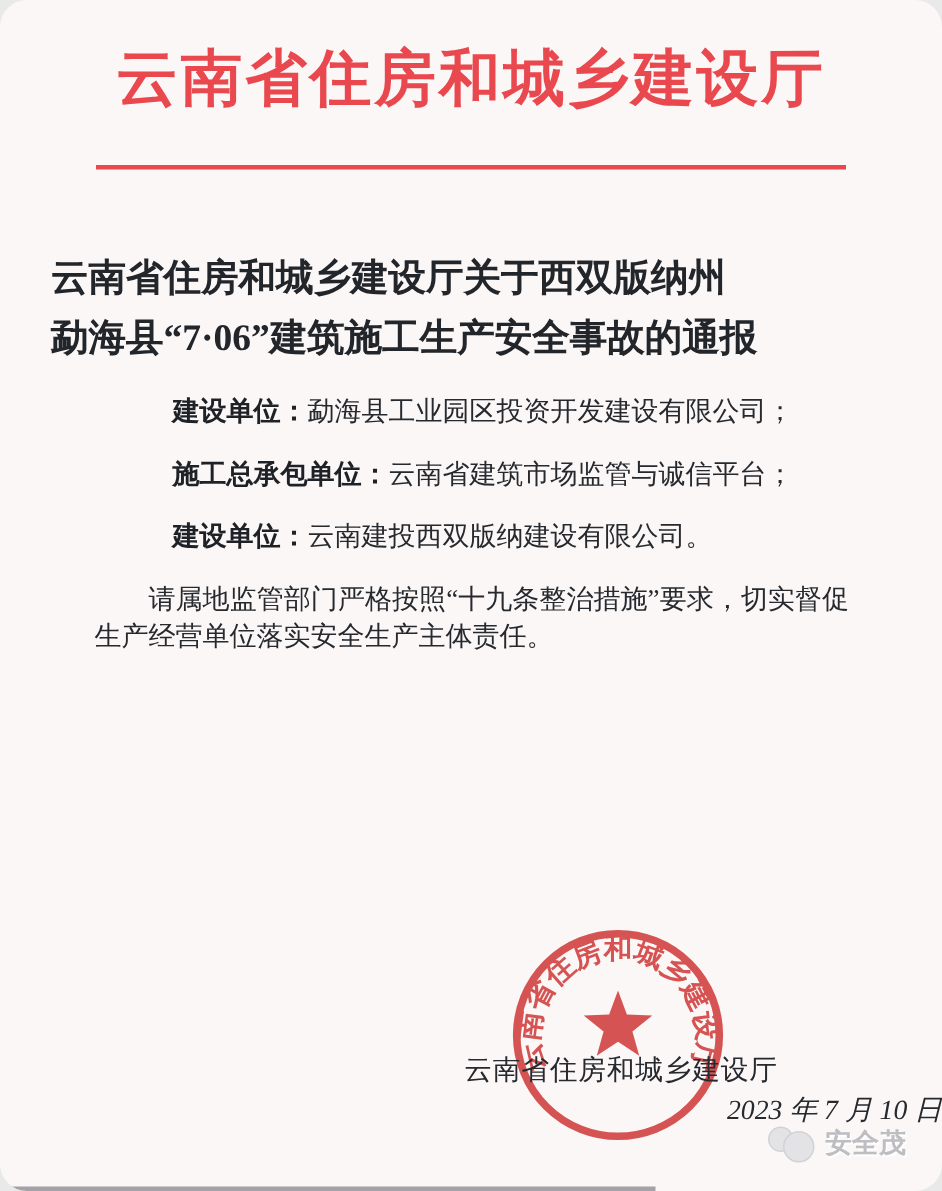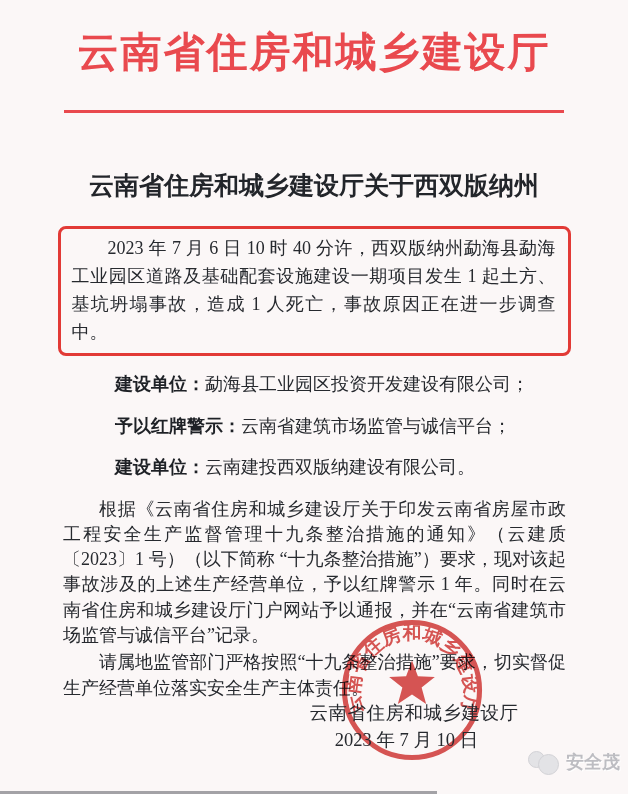--- a/index.html
+++ b/index.html
@@ -6,40 +6,41 @@
   body{
     width:628px;height:794px;
     background:#e9e9e9;
     font-family:"Liberation Serif","DejaVu Serif",serif;
   }
   .page{
     position:relative;
     width:628px;height:794px;
     background:#fbf7f7;
     overflow:hidden;
+    border-radius:18px;
   }
   .agency-header{
     margin:0 auto;
     padding-top:25px;
     width:100%;
     text-align:center;
     font-size:41px;
     font-weight:bold;
     color:#e9494e;
     letter-spacing:2px;
     line-height:54px;
   }
   .header-divider{
     width:500px;height:3px;
     margin:31px auto 0;
     background:#e9494e;
   }
   .doc-title{
     margin:53px 34px 0;
-    text-align:center;
+    text-align:left;
     font-size:25px;
     font-weight:bold;
     color:#22252a;
     line-height:40px;
   }
   .highlight-box{
     box-sizing:border-box;
     width:513px;
     margin:20px auto 0;
     border:3px solid #e23a36;
@@ -84,28 +85,29 @@
     text-align:center;
     font-size:18.5px;
     color:#26292e;
     letter-spacing:0.5px;
     text-indent:200px;
   }
   .date-line{
     position:absolute;
     top:727px;left:0;
     width:100%;
-    text-align:center;
+    text-align:right;
     font-size:18.5px;
     color:#26292e;
     text-indent:185px;
+    font-style:italic;
   }
   .watermark{
     position:absolute;
-    right:8px;top:749px;
+    right:24px;top:749px;
     display:flex;align-items:center;gap:5px;
     color:#bdbdc2;
   }
   .wm-icon{position:relative;width:34px;height:26px;}
   .wm-icon .c1,.wm-icon .c2{
     position:absolute;border-radius:50%;
     background:#e3e3e6;border:1px solid #d2d2d6;
   }
   .wm-icon .c1{width:15px;height:15px;left:1px;top:2px;}
   .wm-icon .c2{width:19px;height:19px;left:11px;top:5px;}
@@ -126,31 +128,30 @@
 <body>
 
 <div class="page">
 
   <div class="agency-header">云南省住房和城乡建设厅</div>
 
   <div class="header-divider"></div>
 
   <div class="doc-title">
     <div>云南省住房和城乡建设厅关于西双版纳州</div>
+    <div>勐海县“7·06”建筑施工生产安全事故的通报</div>
   </div>
 
-  <div class="highlight-box">2023 年 7 月 6 日 10 时 40 分许，西双版纳州勐海县勐海工业园区道路及基础配套设施建设一期项目发生 1 起土方、基坑坍塌事故，造成 1 人死亡，事故原因正在进一步调查中。</div>
 
   <div class="units">
     <p class="unit-line"><span class="unit-label">建设单位：</span><span>勐海县工业园区投资开发建设有限公司；</span></p>
-    <p class="unit-line"><span class="unit-label">予以红牌警示：</span><span>云南省建筑市场监管与诚信平台；</span></p>
+    <p class="unit-line"><span class="unit-label">施工总承包单位：</span><span>云南省建筑市场监管与诚信平台；</span></p>
     <p class="unit-line"><span class="unit-label">建设单位：</span><span>云南建投西双版纳建设有限公司。</span></p>
   </div>
 
-  <p class="para">根据《云南省住房和城乡建设厅关于印发云南省房屋市政工程安全生产监督管理十九条整治措施的通知》（云建质〔2023〕1 号）（以下简称 “十九条整治措施”）要求，现对该起事故涉及的上述生产经营单位，予以红牌警示 1 年。同时在云南省住房和城乡建设厅门户网站予以通报，并在“云南省建筑市场监管与诚信平台”记录。</p>
 
   <p class="para">请属地监管部门严格按照“十九条整治措施”要求，切实督促生产经营单位落实安全生产主体责任。</p>
 
   <div class="seal-wrap">
     <svg width="148" height="148" viewBox="0 0 160 160">
       <defs>
         <path id="sealArc" d="M 33 114 A 57 57 0 1 1 127 114" fill="none"></path>
       </defs>
       <circle cx="80" cy="80" r="73" fill="none" stroke="#d4403d" stroke-width="5.5"></circle>
       <polygon fill="#d4403d" points="80,48 86.4,65.2 104.7,66 90.4,77.4 95.3,95 80,84.9 64.7,95 69.6,77.4 55.3,66 73.6,65.2"></polygon>

